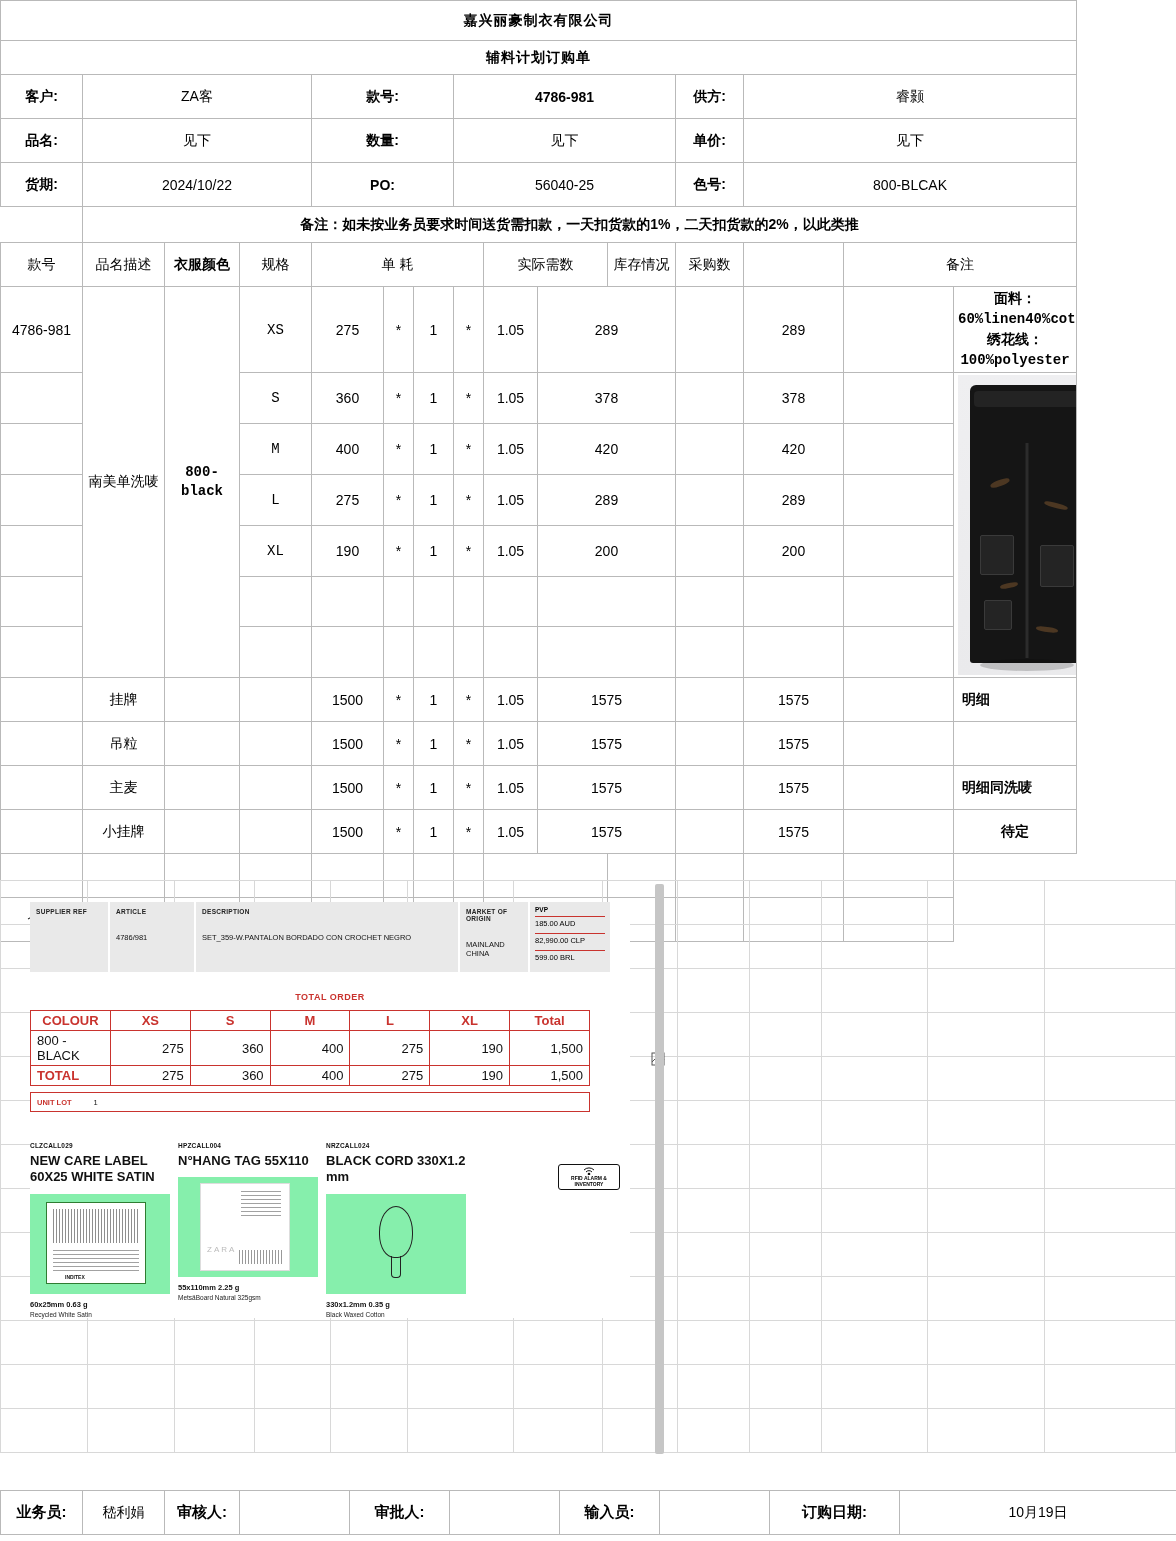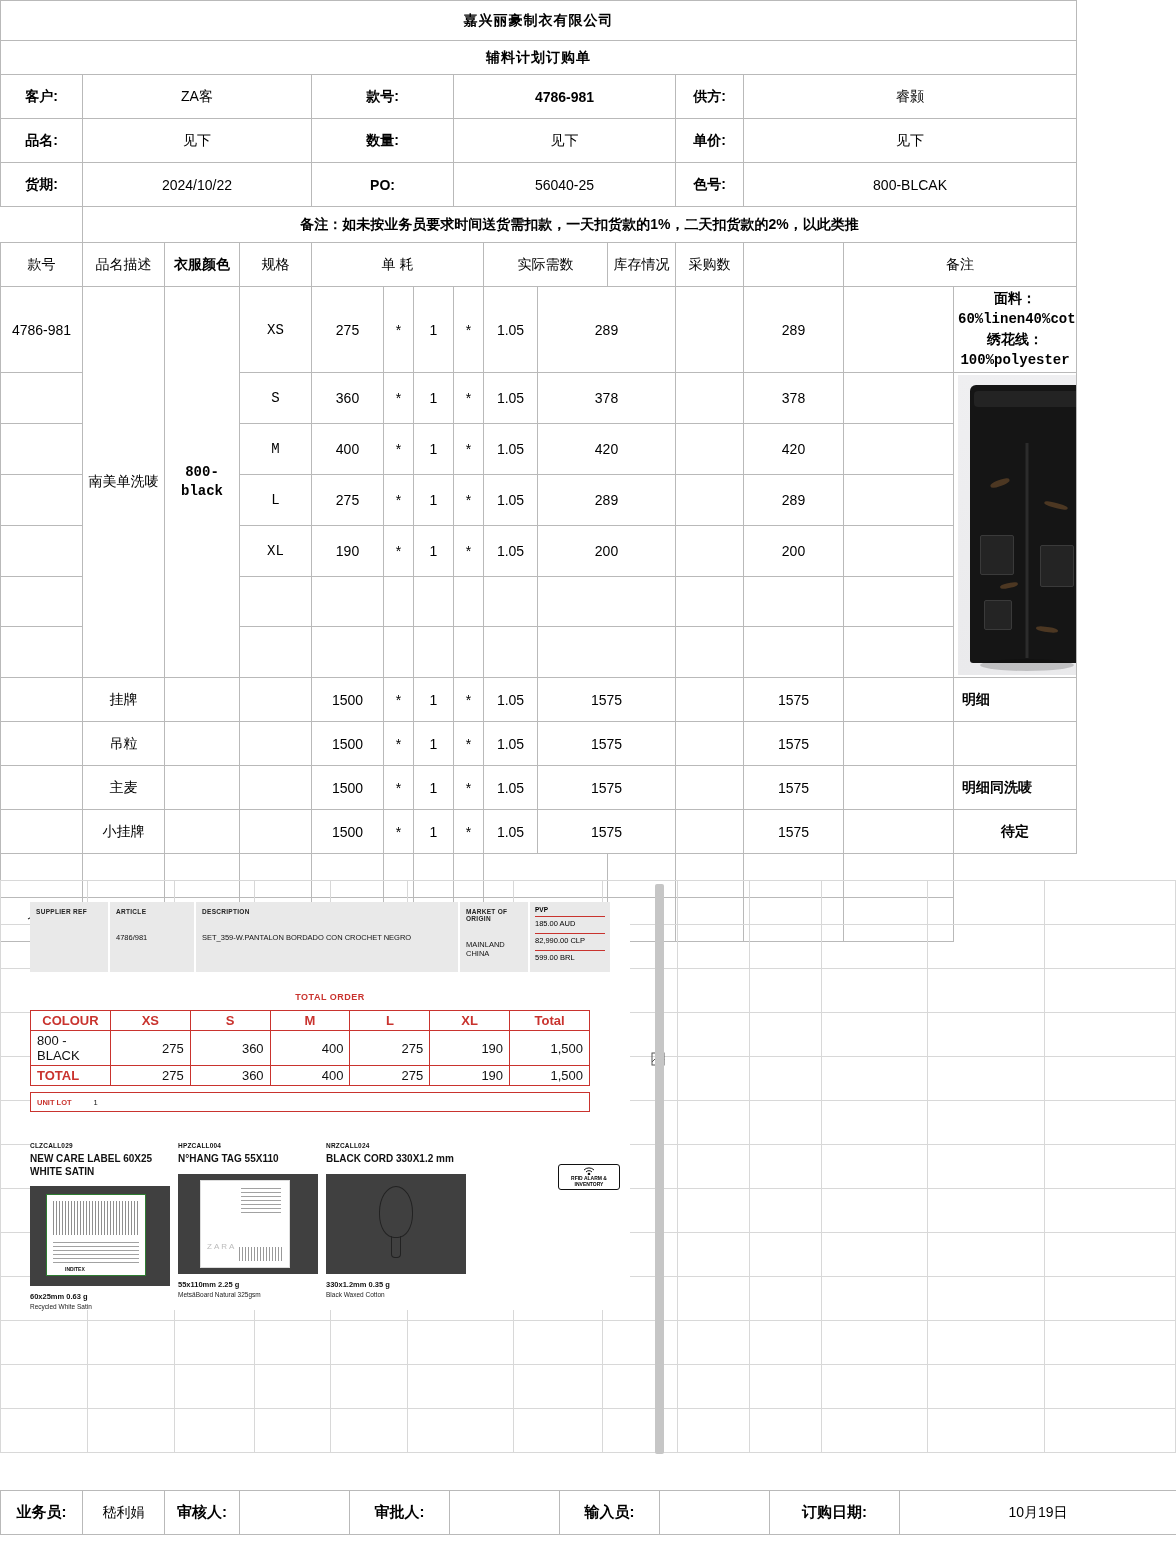--- a/index.html
+++ b/index.html
@@ -178,23 +178,23 @@
   .unitlot {
     border: 1px solid #c9332e;
     width: 560px; height: 20px;
     font-size: 7.5px; color: #c9332e; font-weight: bold;
     display: flex; align-items: center; padding-left: 6px; margin-top: 6px;
   }
   .unitlot span.num { color: #111; font-weight: normal; margin-left: 22px; }
   .trims { display: flex; margin-top: 30px; gap: 8px; }
   .trim { width: 140px; }
   .trim .code { font-size: 6.5px; font-weight: bold; color: #111; letter-spacing: .2px; }
-  .trim .nm { font-size: 10px; font-weight: bold; color: #111; margin-top: 4px; line-height: 1.25; }
+  .trim .nm { font-size: 13px; font-weight: bold; color: #111; margin-top: 4px; line-height: 1.25; }
   .trim .imgbox {
-    margin-top: 8px; height: 100px; background: #404040;
+    margin-top: 8px; height: 100px; background: #86efac;
     position: relative; overflow: hidden;
   }
   .trim .dims { font-size: 7.5px; font-weight: bold; margin-top: 6px; color: #111; }
   .trim .mat { font-size: 6.5px; color: #222; margin-top: 2px; }
   .rfid {
     width: 62px; height: 26px; border: 1px solid #111; border-radius: 3px;
     font-size: 5px; font-weight: bold; text-align: center; line-height: 1.1;
     padding-top: 11px; position: relative;
   }
   .carelabel {

